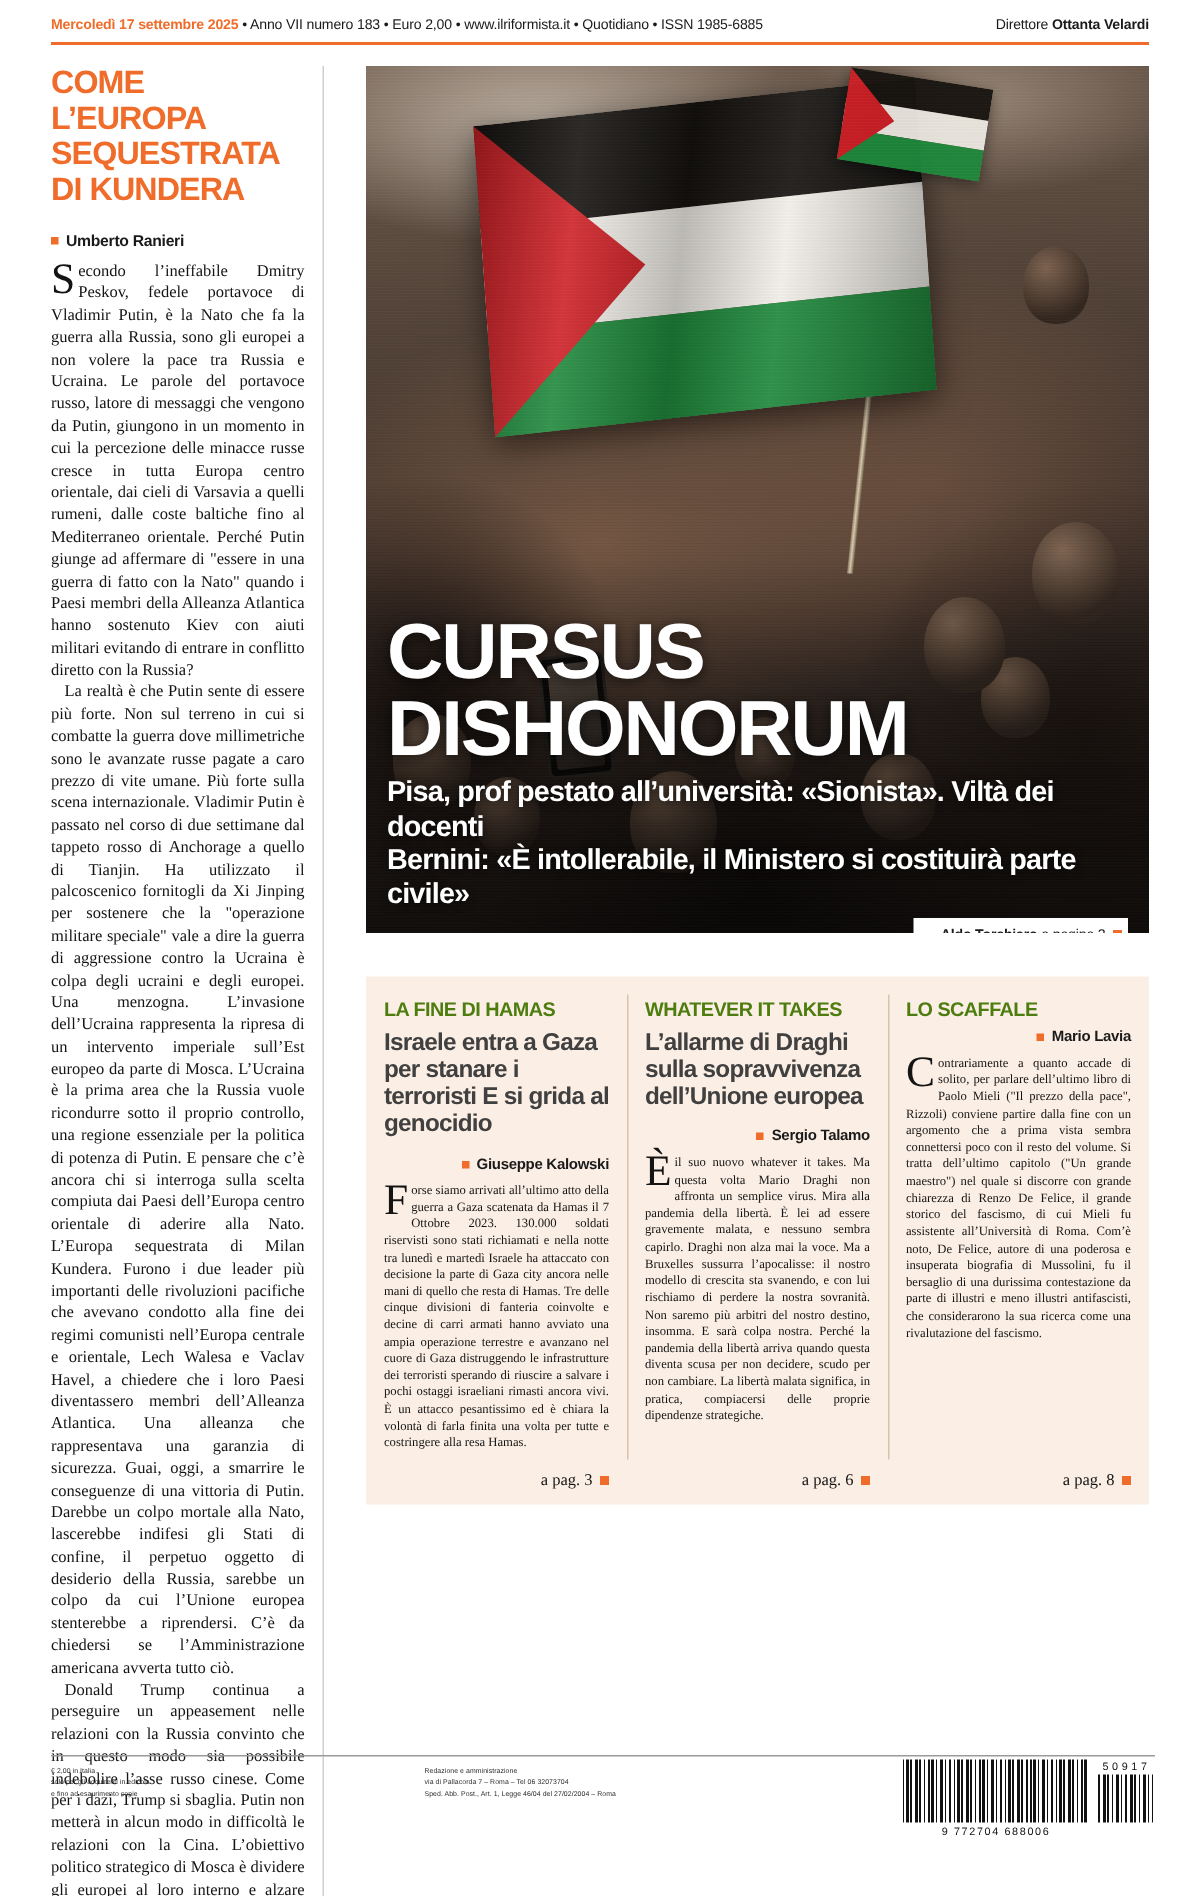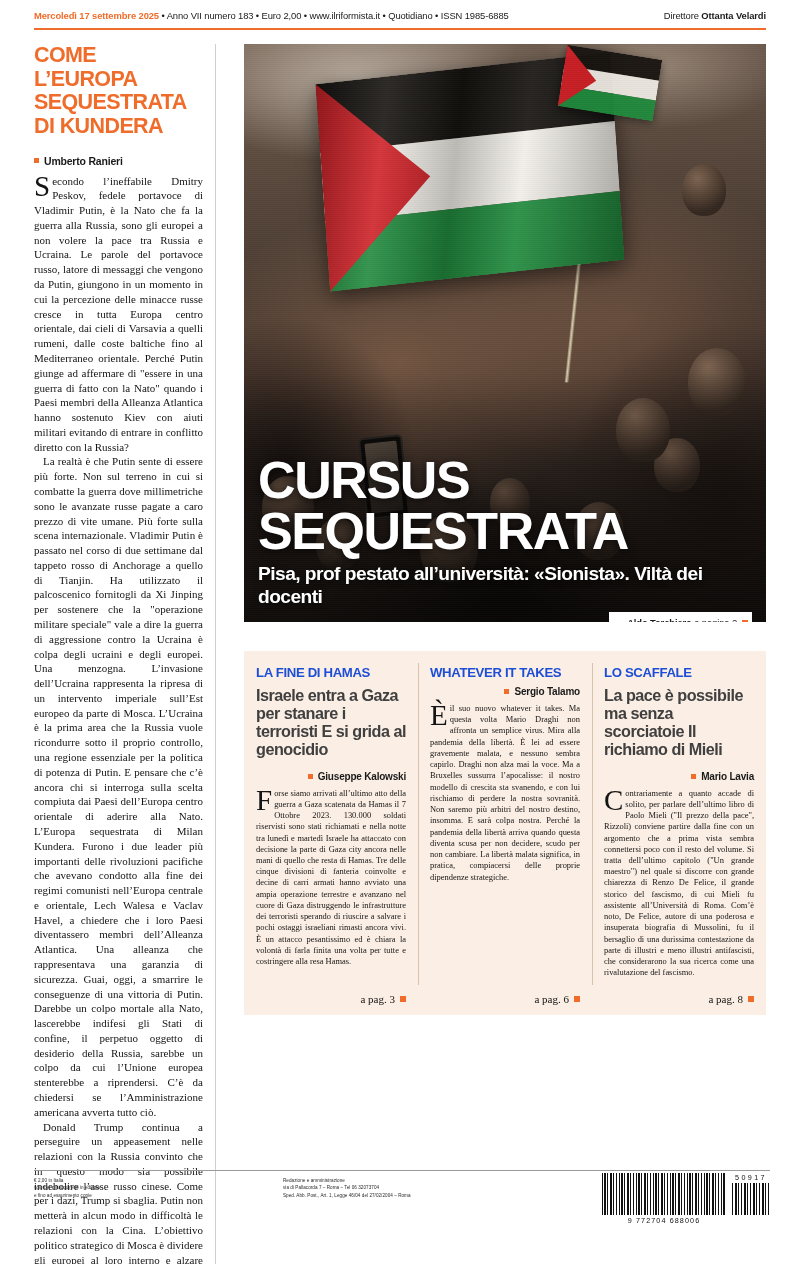--- a/index.html
+++ b/index.html
@@ -357,21 +357,21 @@
     content: "";
     position: absolute;
     left: 0; top: 2px; bottom: 30px;
     width: 1px;
     background: #d8c3ae;
   }
   .kicker {
     font-family: "Liberation Sans", sans-serif;
     font-weight: bold;
     font-size: 13.2px;
-    color: #1d4ed8;
+    color: #4d7c0f;
     letter-spacing: -0.35px;
     text-transform: uppercase;
     margin-bottom: 6px;
   }
   .teaser-title {
     font-family: "Liberation Sans", sans-serif;
     font-weight: bold;
     font-size: 16.2px;
     line-height: 1.12;
     letter-spacing: -0.5px;
@@ -519,22 +519,23 @@
         <div class="head" style="left:330px; bottom:62px;  width:50px; height:58px;"></div>
         <div class="head" style="left:410px; bottom:130px; width:46px; height:54px;"></div>
         <div class="head" style="right:96px; bottom:160px; width:54px; height:64px;"></div>
         <div class="head" style="right:20px; bottom:206px; width:58px; height:68px;"></div>
         <div class="head" style="right:40px; top:120px;    width:44px; height:52px;"></div>
 
         <div class="photo-shade-bottom"></div>
         <div class="photo-grain"></div>
 
         <div class="headline-box">
-          <div class="headline-main">CURSUS SEQUESTRATA</div>
+          <div class="headline-main">CURSUS DISHONORUM</div>
           <div class="headline-sub">Pisa, prof pestato all’università: «Sionista». Viltà dei docenti</div>
+          <div class="headline-sub">Bernini: «È intollerabile, il Ministero si costituirà parte civile»</div>
           <div class="credit-tab">
             <span><b>Aldo Torchiaro</b><span> a pagina 2</span></span>
             <span class="sq"></span>
           </div>
         </div>
       </div>
 
       <div class="teasers">
 
         <div class="teaser">
@@ -548,36 +549,36 @@
             <p class="first dropcap">Forse siamo arrivati all’ultimo atto della guerra a Gaza scatenata da Hamas il 7 Ottobre 2023. 130.000 soldati riservisti sono stati richiamati e nella notte tra lunedì e martedì Israele ha attaccato con decisione la parte di Gaza city ancora nelle mani di quello che resta di Hamas. Tre delle cinque divisioni di fanteria coinvolte e decine di carri armati hanno avviato una ampia operazione terrestre e avanzano nel cuore di Gaza distruggendo le infrastrutture dei terroristi sperando di riuscire a salvare i pochi ostaggi israeliani rimasti ancora vivi. È un attacco pesantissimo ed è chiara la volontà di farla finita una volta per tutte e costringere alla resa Hamas.</p>
           </div>
           <div class="pagelink">
             <span>a pag. 3</span>
             <span class="sq"></span>
           </div>
         </div>
 
         <div class="teaser">
           <div class="kicker">WHATEVER IT TAKES</div>
+          <div class="teaser-title">L’allarme di Draghi sulla sopravvivenza dell’Unione europea</div>
           <div class="byline">
             <span class="sq"></span>
             <span>Sergio Talamo</span>
           </div>
           <div class="body-text">
             <p class="first dropcap">È il suo nuovo whatever it takes. Ma questa volta Mario Draghi non affronta un semplice virus. Mira alla pandemia della libertà. È lei ad essere gravemente malata, e nessuno sembra capirlo. Draghi non alza mai la voce. Ma a Bruxelles sussurra l’apocalisse: il nostro modello di crescita sta svanendo, e con lui rischiamo di perdere la nostra sovranità. Non saremo più arbitri del nostro destino, insomma. E sarà colpa nostra. Perché la pandemia della libertà arriva quando questa diventa scusa per non decidere, scudo per non cambiare. La libertà malata significa, in pratica, compiacersi delle proprie dipendenze strategiche.</p>
           </div>
           <div class="pagelink">
             <span>a pag. 6</span>
             <span class="sq"></span>
           </div>
         </div>
 
         <div class="teaser">
           <div class="kicker">LO SCAFFALE</div>
-          <div class="teaser-title">La pace è possibile ma senza scorciatoie Il richiamo di Mieli</div>
           <div class="byline">
             <span class="sq"></span>
             <span>Mario Lavia</span>
           </div>
           <div class="body-text">
             <p class="first dropcap">Contrariamente a quanto accade di solito, per parlare dell’ultimo libro di Paolo Mieli ("Il prezzo della pace", Rizzoli) conviene partire dalla fine con un argomento che a prima vista sembra connettersi poco con il resto del volume. Si tratta dell’ultimo capitolo ("Un grande maestro") nel quale si discorre con grande chiarezza di Renzo De Felice, il grande storico del fascismo, di cui Mieli fu assistente all’Università di Roma. Com’è noto, De Felice, autore di una poderosa e insuperata biografia di Mussolini, fu il bersaglio di una durissima contestazione da parte di illustri e meno illustri antifascisti, che considerarono la sua ricerca come una rivalutazione del fascismo.</p>
           </div>
           <div class="pagelink">
             <span>a pag. 8</span>
             <span class="sq"></span>

